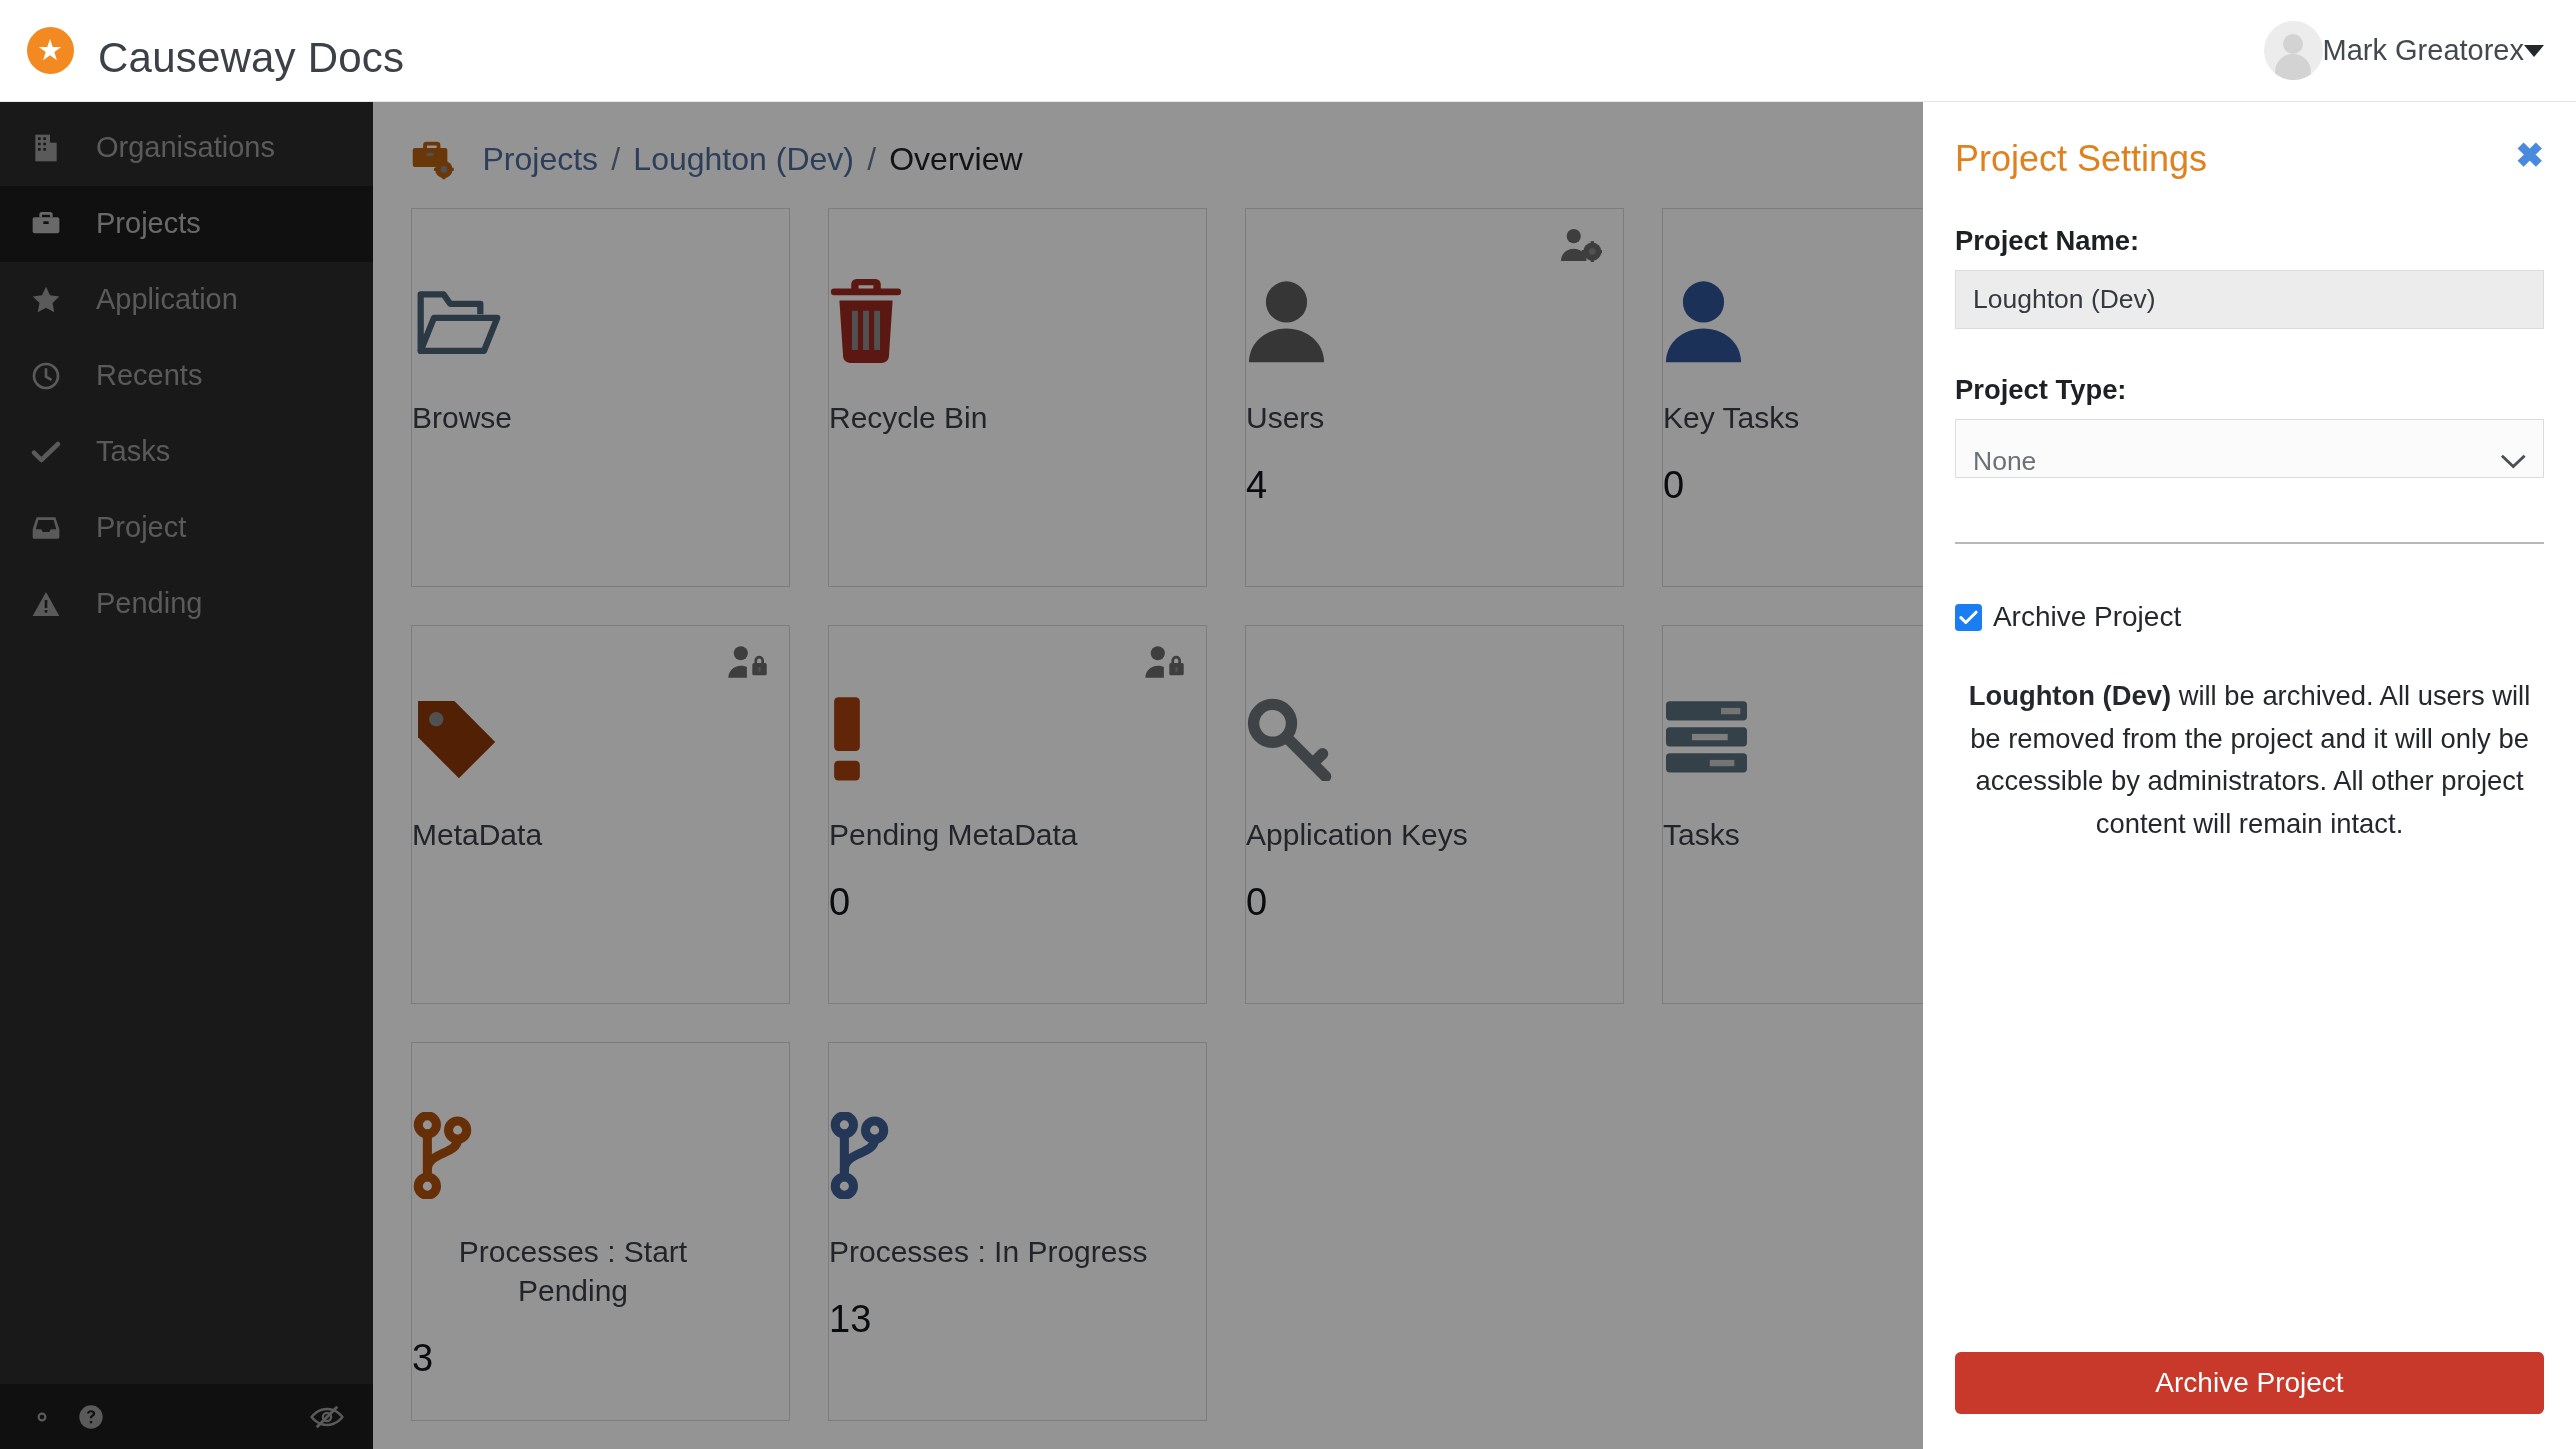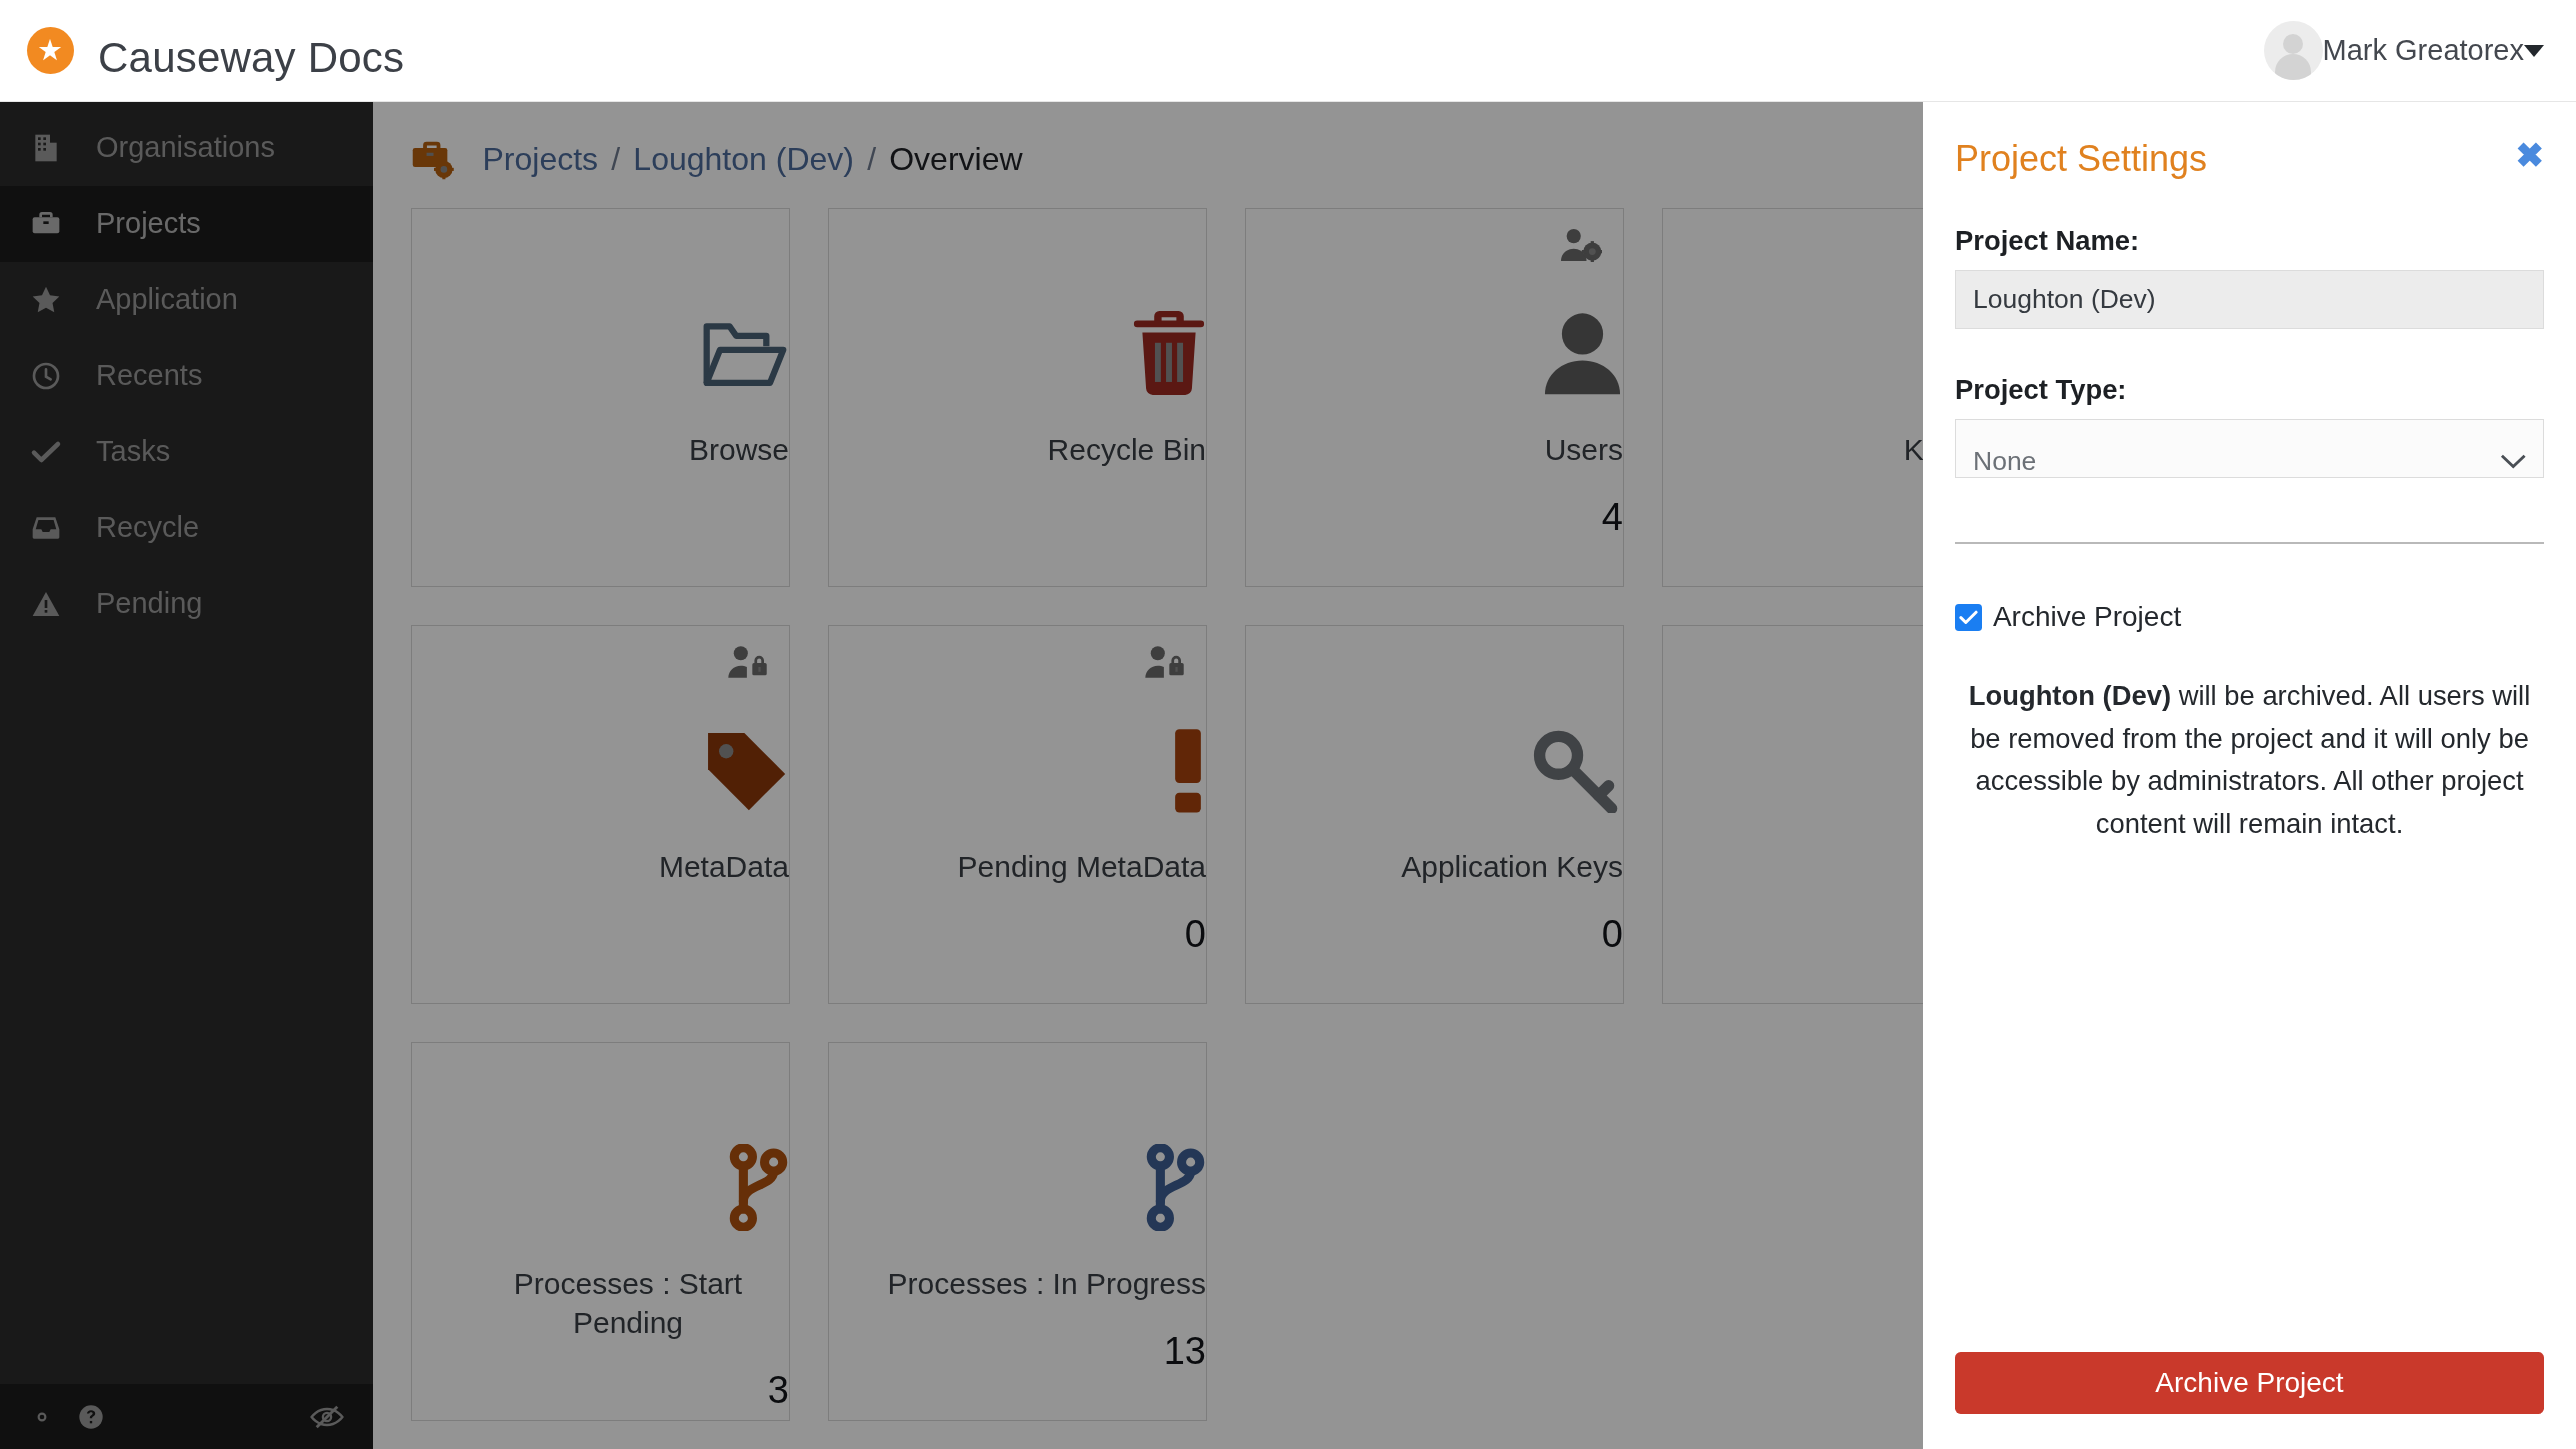--- a/index.html
+++ b/index.html
@@ -113,22 +113,22 @@
     display: grid;
     grid-template-columns: repeat(5, 379px);
     gap: 38px;
   }
   .card {
     position: relative;
     height: 379px;
     border: 0.9px solid #d7d7d7;
     background: #fff;
     display: flex; flex-direction: column;
-    align-items: flex-end;
-    padding-top: 92px;
+    align-items: flex-start;
+    padding-top: 60px;
     cursor: pointer;
   }
   .card-badge {
     position: absolute; top: 19px; right: 21px;
     display: flex; color: #6b6b6b;
   }
   .card-icon {
     height: 104px; display: flex; align-items: center; justify-content: center;
   }
   .card-label {
@@ -300,21 +300,21 @@
       </span>
       <span class="nav-label">Tasks</span>
     </div>
 
     <div class="nav-item">
       <span class="nav-icon">
         <svg width="34" height="32" viewBox="0 0 24 24" fill="currentColor">
             <path d="M5 4h14l3 9v6a1 1 0 0 1-1 1H3a1 1 0 0 1-1-1v-6zM6.3 6l-2 7h4.2l1 2h5l1-2h4.2l-2-7z"></path>
           </svg>
       </span>
-      <span class="nav-label">Recycle</span>
+      <span class="nav-label">Project</span>
     </div>
 
     <div class="nav-item">
       <span class="nav-icon">
         <svg width="32" height="32" viewBox="0 0 24 24" fill="currentColor">
             <path d="M12 3l10 18H2z"></path>
             <rect x="11" y="9" width="2" height="6" fill="#2b2b2b"></rect>
             <rect x="11" y="16.5" width="2" height="2" fill="#2b2b2b"></rect>
           </svg>
       </span>

